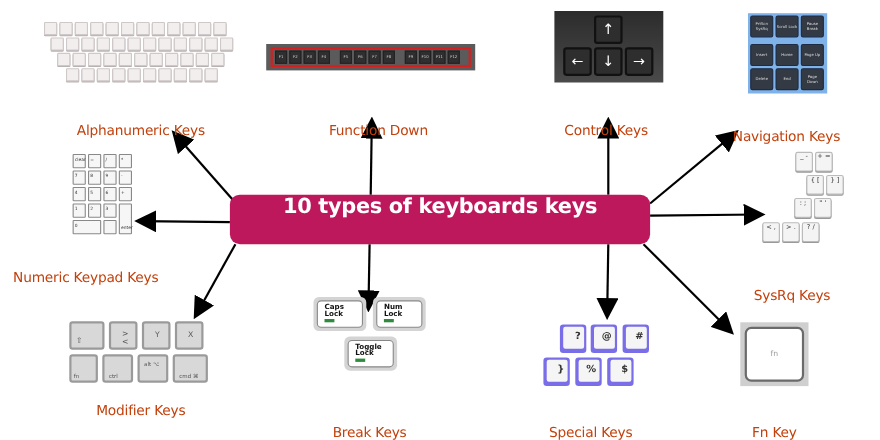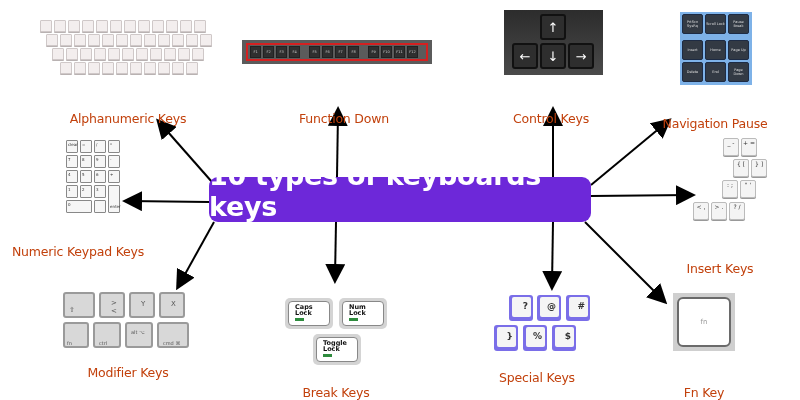--- a/index.html
+++ b/index.html
@@ -1,21 +1,21 @@
 <!DOCTYPE html>
 <html><head>
 <meta charset="utf-8">
 <style>
   * { box-sizing: border-box; margin: 0; padding: 0; }
   html, body { width: 800px; height: 400px; background: #ffffff; overflow: hidden; }
   body { position: relative; font-family: "DejaVu Sans", "Liberation Sans", sans-serif; }
   .abs { position: absolute; }
   .label { position: absolute; font-weight: normal; font-size: 12.5px; color: #c2410c; white-space: nowrap; text-align: center; transform: translateX(-50%); letter-spacing: -0.2px; margin-top: 24px; }
   #arrows { position: absolute; left: 0; top: 0; width: 800px; height: 400px; }
-  .center-box { position: absolute; left: 209px; top: 177px; width: 382px; height: 45px; background: #6d28d9; border-radius: 9px; color: #fff; font-weight: bold; font-size: 27px; display: flex; align-items: flex-end; justify-content: center; letter-spacing: -0.3px; }
+  .center-box { position: absolute; left: 209px; top: 177px; width: 382px; height: 45px; background: #be185d; border-radius: 9px; color: #fff; font-weight: bold; font-size: 19px; display: flex; align-items: flex-start; justify-content: center; letter-spacing: -0.3px; }
 
   
   .alpha { left: 38px; top: 20px; width: 175px; height: 58px; }
   .alpha .row { display: flex; gap: 2px; margin-bottom: 2px; }
   .alpha .k { width: 12px; height: 12px; background: #f3eeee; border: 1px solid #cfc8c8; border-radius: 1px; box-shadow: 0 1px 0 #b9b2b2; }
 
   
   .fn-strip { left: 242px; top: 40px; width: 190px; height: 24px; background: #5b5b5b; padding: 3px 4px; }
   .fn-inner { border: 2px solid #d42020; height: 18px; display: flex; gap: 2px; padding: 1px 2px; }
   .fn-inner .fk { width: 11px; height: 12px; background: #2f2f2f; border: 1px solid #222; color: #ccc; font-size: 3.5px; display: flex; align-items: center; justify-content: center; }
@@ -176,21 +176,21 @@
     <div class="nk">Insert</div>
     <div class="nk">Home</div>
     <div class="nk">Page Up</div>
   </div>
   <div class="nrow">
     <div class="nk">Delete</div>
     <div class="nk">End</div>
     <div class="nk">Page Down</div>
   </div>
 </div>
-<div class="label" style="left:715px; top:92px;">Navigation Pause</div>
+<div class="label" style="left:715px; top:92px;">Navigation Keys</div>
 
 <div class="abs numpad">
   <div class="nk" style="left:0;top:0">clear</div>
   <div class="nk" style="left:14px;top:0">=</div>
   <div class="nk" style="left:28px;top:0">/</div>
   <div class="nk" style="left:42px;top:0">*</div>
   <div class="nk" style="left:0;top:15px">7</div>
   <div class="nk" style="left:14px;top:15px">8</div>
   <div class="nk" style="left:28px;top:15px">9</div>
   <div class="nk" style="left:42px;top:15px">-</div>
@@ -211,35 +211,35 @@
   <div class="sk" style="left:33px;top:0">_ -</div>
   <div class="sk" style="left:51px;top:0">+ =</div>
   <div class="sk" style="left:43px;top:21px">{ [</div>
   <div class="sk" style="left:61px;top:21px">} ]</div>
   <div class="sk" style="left:32px;top:42px">: ;</div>
   <div class="sk" style="left:50px;top:42px">" '</div>
   <div class="sk" style="left:3px;top:64px">&lt; ,</div>
   <div class="sk" style="left:21px;top:64px">&gt; .</div>
   <div class="sk" style="left:39px;top:64px">? /</div>
 </div>
-<div class="label" style="left:720px; top:237px;">Insert Keys</div>
+<div class="label" style="left:720px; top:237px;">SysRq Keys</div>
 
 <div class="abs mod" style="left:63px; top:292px; width:126px; height:60px;">
   <div class="mk" style="left:0;top:0;width:32px;padding:12px 0 0 4px">⇧</div>
   <div class="mk" style="left:36px;top:0;width:26px;padding:5px 0 0 10px">&gt; &lt;</div>
   <div class="mk" style="left:66px;top:0;width:26px;padding:6px 0 0 10px">Y</div>
   <div class="mk" style="left:96px;top:0;width:26px;padding:6px 0 0 10px">X</div>
   <div class="mk" style="left:0;top:30px;width:26px;padding:16px 0 0 2px;font-size:5px">fn</div>
   <div class="mk" style="left:30px;top:30px;width:28px;padding:16px 0 0 4px;font-size:5px">ctrl</div>
   <div class="mk" style="left:62px;top:30px;width:28px;padding:5px 0 0 4px;font-size:5px">alt ⌥</div>
   <div class="mk" style="left:94px;top:30px;width:32px;padding:16px 0 0 4px;font-size:5px">cmd ⌘</div>
 </div>
 <div class="label" style="left:128px; top:341px;">Modifier Keys</div>
 
-<div class="abs tog" style="left:285px; top:298px; width:104px; height:70px;">
+<div class="abs tog" style="left:285px; top:270px; width:104px; height:70px;">
   <div class="tk" style="left:0;top:0">
     <div class="face">
         <div>Caps</div>
         <div>Lock</div>
         <div class="led"></div>
       </div>
   </div>
   <div class="tk" style="left:54px;top:0">
     <div class="face">
         <div>Num</div>
@@ -270,21 +270,21 @@
   <div class="spk" style="left:0;top:30px">
       <div class="face">}</div>
     </div>
   <div class="spk" style="left:29px;top:30px">
       <div class="face">%</div>
     </div>
   <div class="spk" style="left:58px;top:30px">
       <div class="face">$</div>
     </div>
 </div>
-<div class="label" style="left:537px; top:346px;">Special Keys</div>
+<div class="label" style="left:537px; top:361px;">Special Keys</div>
 
 <div class="abs fnkey">
   <div class="face">fn</div>
 </div>
 <div class="label" style="left:704px; top:361px;">Fn Key</div>
 
 <div class="center-box">
   <span>10 types of keyboards keys</span>
 </div>
 

